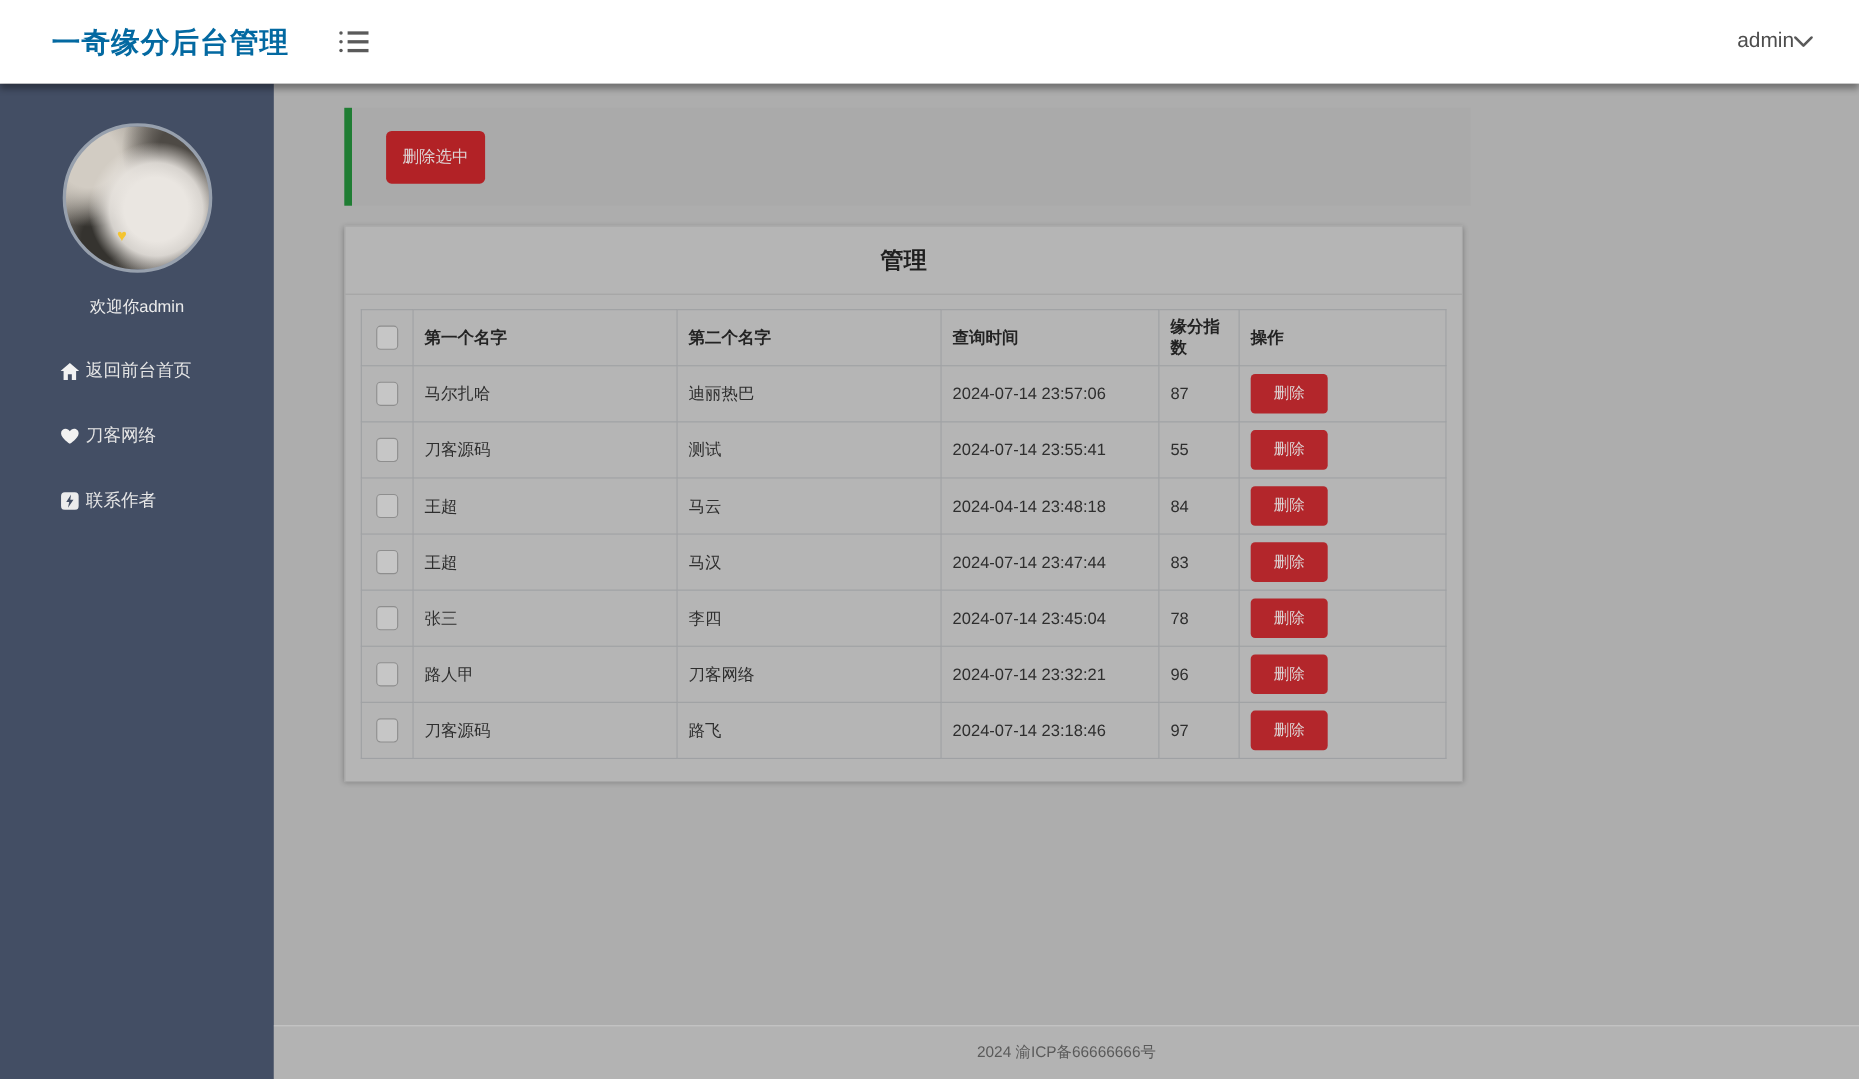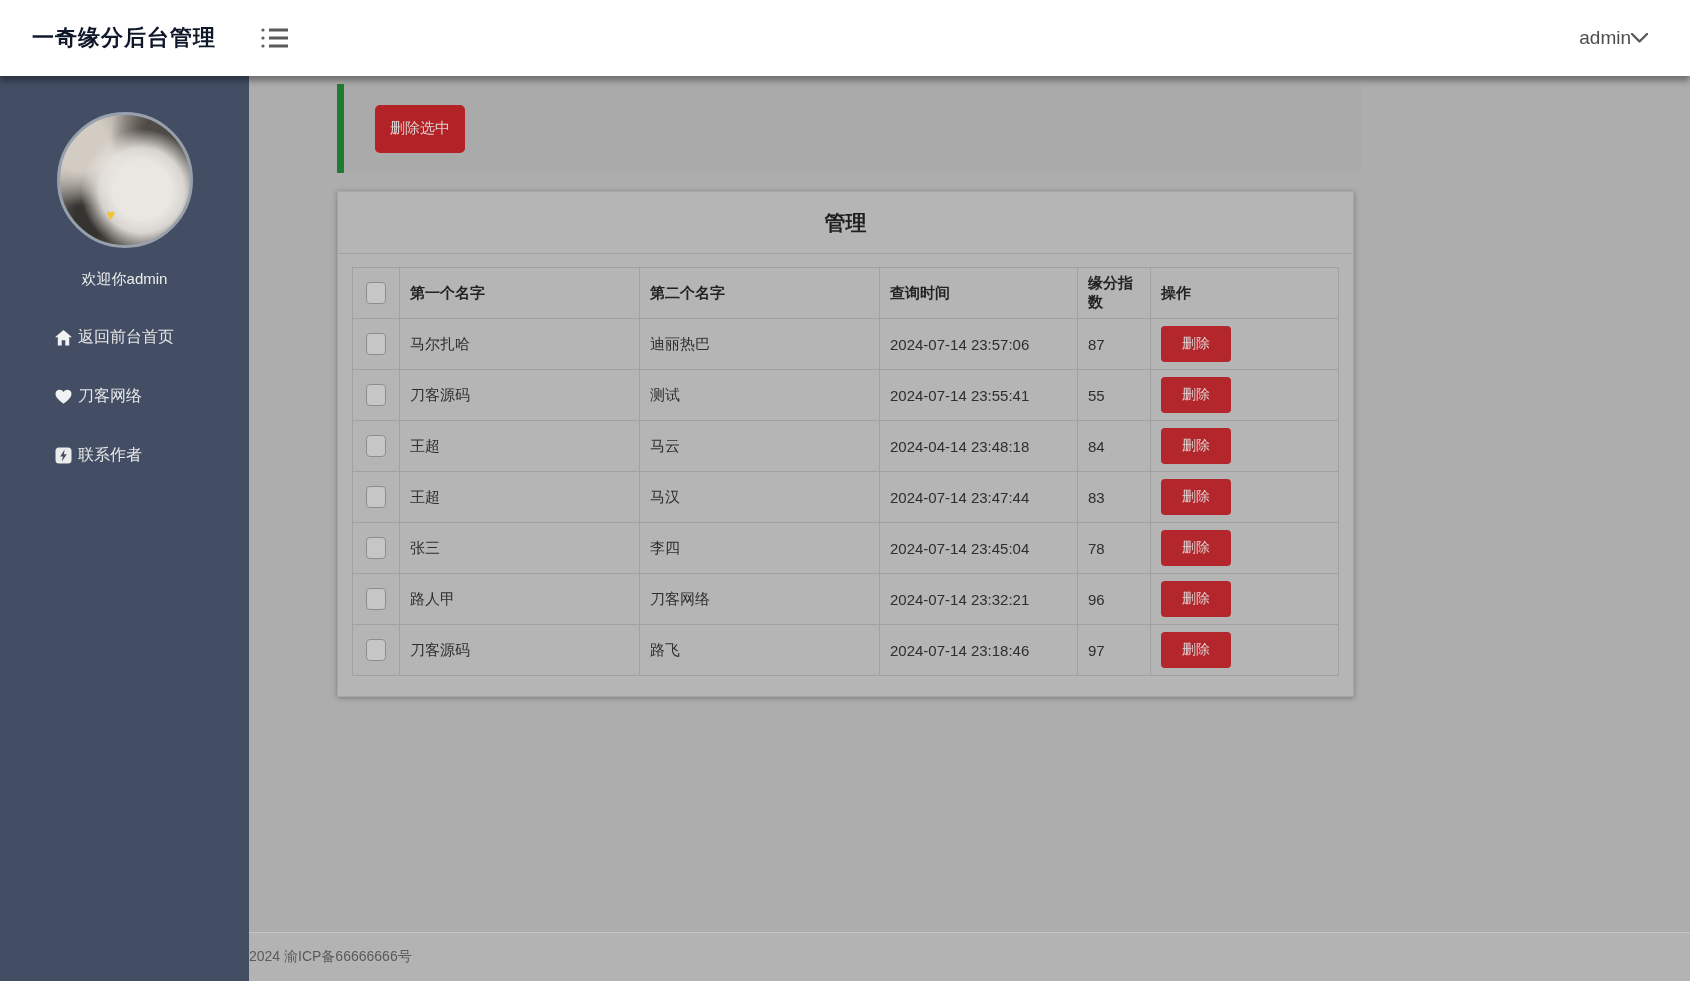--- a/index.html
+++ b/index.html
@@ -3,33 +3,33 @@
 <meta charset="utf-8">
 <style>
   * { margin:0; padding:0; box-sizing:border-box; }
   html,body { width:1690px; height:981px; overflow:hidden;
     font-family:"Liberation Sans","DejaVu Sans",sans-serif; }
   body { background:#adadad; }
 
   
   .navbar { position:relative; z-index:10; height:76px; background:#ffffff;
     display:flex; align-items:center; box-shadow:0 5px 6px rgba(0,0,0,0.35); }
-  .navbar-title { font-size:22px; font-weight:bold; color:#0f172a; letter-spacing:1px;
-    margin-left:32px; }
+  .navbar-title { font-size:26px; font-weight:bold; color:#0369a1; letter-spacing:1px;
+    margin-left:47px; }
   .list-icon { margin-left:44px; cursor:pointer; display:flex; align-items:center; }
   .navbar-right { margin-left:auto; margin-right:42px; display:flex; align-items:center;
     cursor:pointer; }
   .navbar-user { font-size:19px; color:#4d4d4d; }
 
   
   .page-body { display:flex; height:905px; }
   .sidebar { width:249px; background:#434e64; flex:0 0 249px; display:flex;
     flex-direction:column; }
   .main { flex:1; display:flex; flex-direction:column; background:#adadad; }
-  .content { flex:1; padding-left:88px; padding-top:8px; }
+  .content { flex:1; padding-left:64px; padding-top:8px;margin-top:14px; }
 
   
   .avatar-wrap { margin:36px auto 0 auto; width:136px; height:136px; border-radius:50%;
     border:3px solid #97a0ad; overflow:hidden; position:relative;
     background:
       radial-gradient(circle at 63% 58%, #eae6e1 0 26%, rgba(234,230,225,0.88) 38%, rgba(234,230,225,0) 55%),
       radial-gradient(circle at 84% 16%, #4e4a45 0 16%, rgba(78,74,69,0) 38%),
       radial-gradient(circle at 16% 22%, #d2ccc3 0 18%, rgba(210,204,195,0) 42%),
       radial-gradient(circle at 26% 78%, #35332f 0 14%, rgba(53,51,47,0) 38%),
       linear-gradient(135deg,#b5afa5 0%,#8a857f 45%,#4a4744 100%); }
@@ -61,21 +61,21 @@
     color:#2e2e2e; height:51px; vertical-align:middle; padding:0 10px; text-align:left; }
   .data-table th { font-weight:bold; color:#232323; }
   .cb-cell { text-align:center !important; padding:0 !important; }
   .checkbox { width:20px; height:22px; margin:0 auto; background:#c6c6c6;
     border:1px solid #8e8e8e; border-radius:4px; cursor:pointer; }
   .btn-del-row { width:70px; height:36px; background:#b3262b; color:#ddd2d2;
     border:none; border-radius:4px; font-size:14px; cursor:pointer; font-family:inherit; }
 
   
   .footer { height:49px; background:#b3b3b3; border-top:1px solid #c6c6c6;
-    display:flex; align-items:center; }
+    display:flex; align-items:center; justify-content:center; }
   .footer-text { font-size:14px; color:#5a5a5a; }
 </style>
 </head>
 <body>
 
 <div class="navbar">
   <div class="navbar-title">一奇缘分后台管理</div>
   <div class="list-icon">
     <svg width="30" height="26" viewBox="0 0 30 26">
       <circle cx="3" cy="5" r="1.6" fill="#5a5a5a"></circle>

